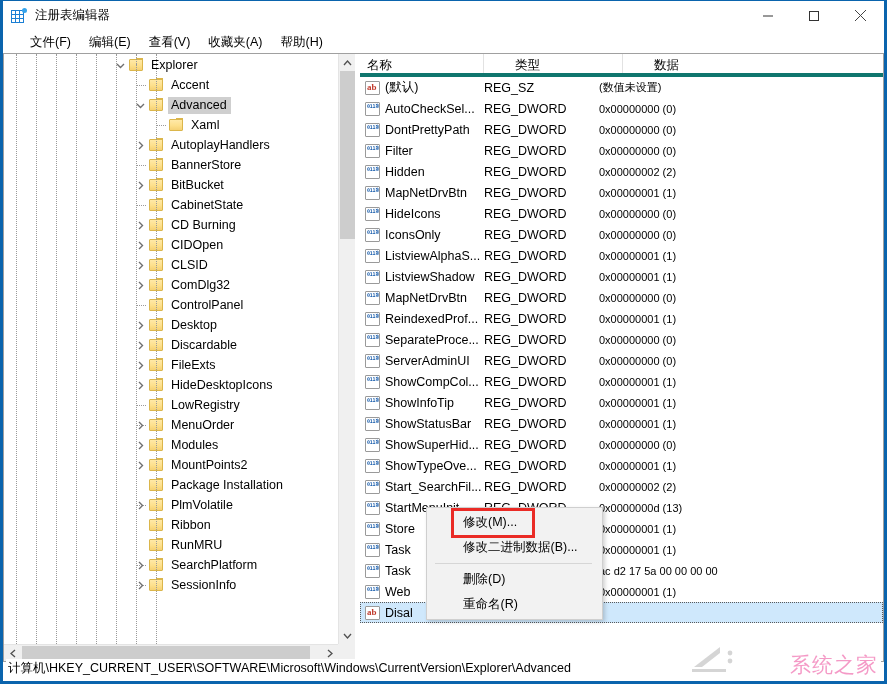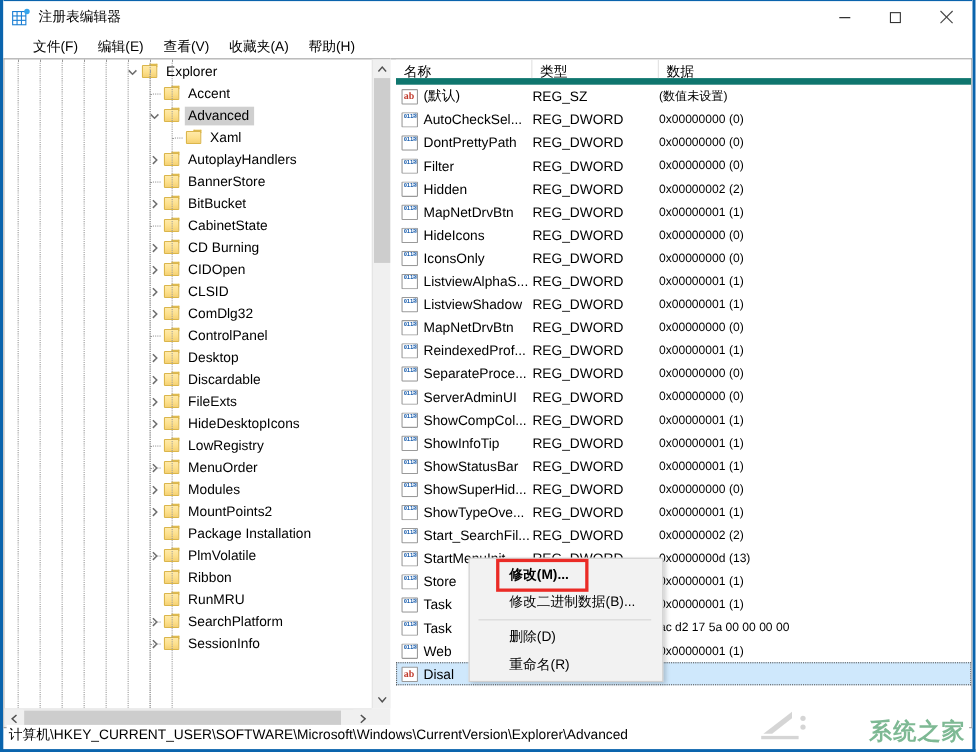--- a/index.html
+++ b/index.html
@@ -241,22 +241,23 @@
     right: 0; bottom: 0;
     width: 17px; height: 17px;
     background: #f0f0f0;
   }
 
   
   .lv-header {
     height: 23px;
     display: flex;
     background: #ffffff;
-    border-bottom: 6px solid #0f766e;
-    box-sizing: border-box;
+    border-bottom: 4px solid #0f766e;
+    box-sizing: border-box;
+    gap: 24px;
   }
   .lv-col {
     box-sizing: border-box;
     padding: 3px 0 0 7px;
     font-size: 12.5px;
     color: #000;
     border-right: 1px solid #e2e2e2;
     white-space: nowrap;
   }
   .lv-col.c-name { width: 124px; flex: none; }
@@ -348,21 +349,21 @@
   .ctx-item {
     height: 25px;
     display: flex;
     align-items: center;
     padding-left: 36px;
     font-size: 12.5px;
     color: #000;
     white-space: nowrap;
     position: relative;
   }
-  .ctx-item.bold { font-weight: bold; }
+  .ctx-item.bold { font-weight: normal; }
   .ctx-sep {
     height: 1px;
     background: #d6d6d6;
     margin: 3px 10px 3px 8px;
   }
   .ctx-highlight {
     position: absolute;
     border: 3px solid #ea2b26;
     pointer-events: none;
     z-index: 50;
@@ -392,22 +393,22 @@
     height: 46px;
     width: 196px;
     z-index: 60;
     pointer-events: none;
     opacity: 0.55;
   }
   .wm-text {
     position: absolute;
     right: 2px; bottom: 2px;
     font-size: 21px;
-    font-weight: bold;
-    color: #15803d;
+    font-weight: normal;
+    color: #ec4899;
     letter-spacing: 1px;
     font-family: "DejaVu Sans", sans-serif;
     text-align: right;
   }
   .wm-mark {
     position: absolute;
     left: 6px; bottom: 6px;
     width: 66px; height: 34px;
     color: #9a9a9a;
   }

